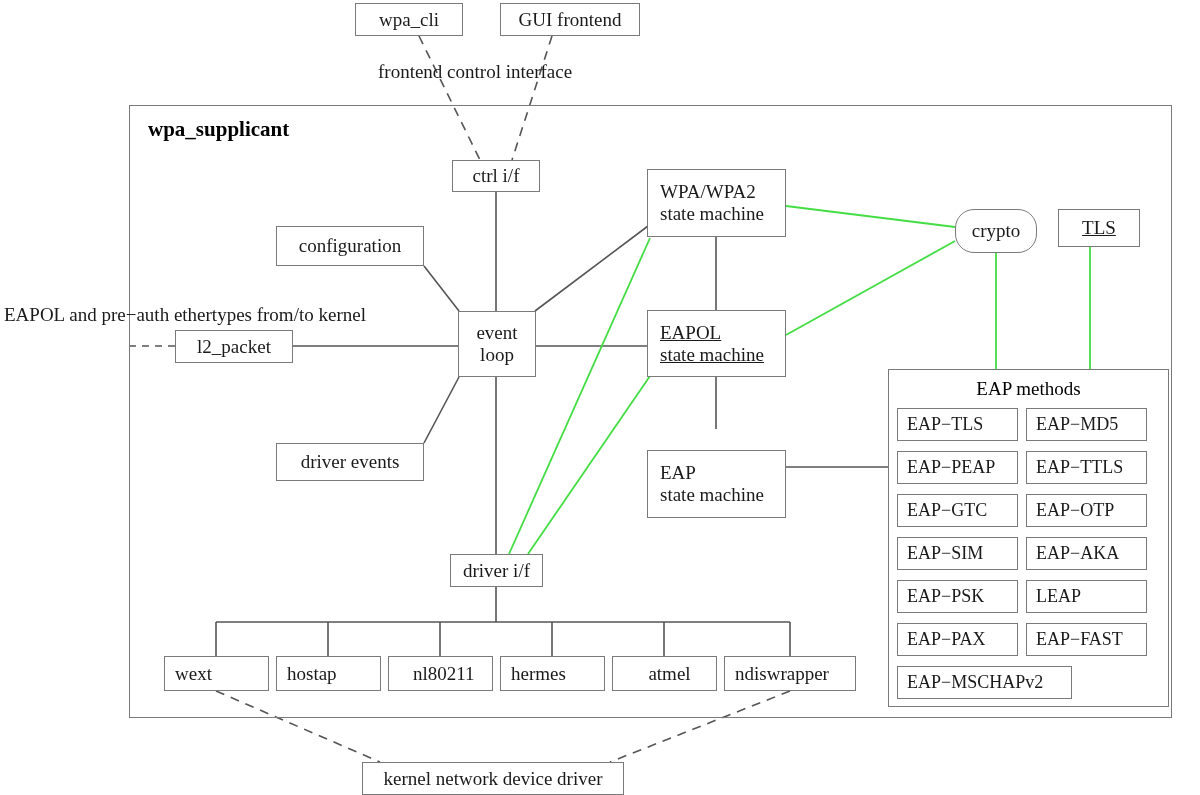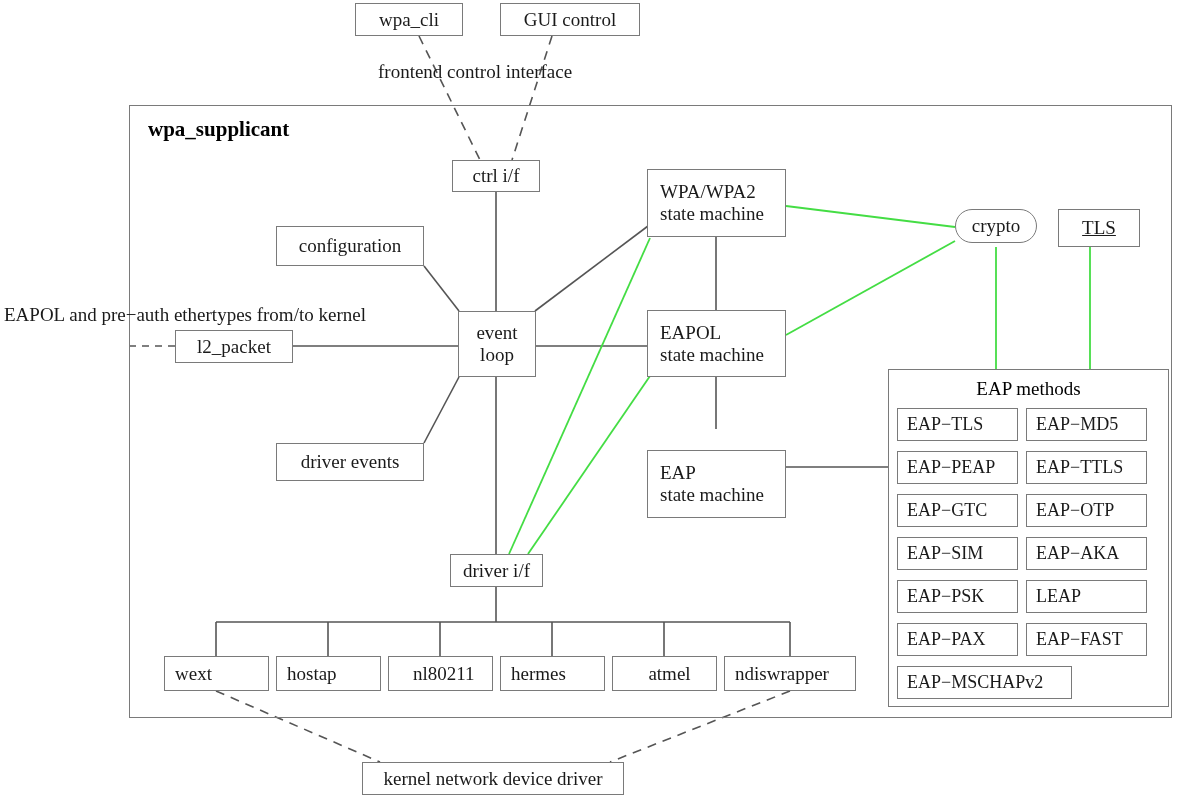--- a/index.html
+++ b/index.html
@@ -148,21 +148,21 @@
 
       <line x1="650" y1="376" x2="528" y2="554"></line>
     </g>
   </svg>
 
   <div class="node" style="left:355px; top:3px; width:108px; height:33px;">
     <span class="ln">wpa_cli</span>
   </div>
 
   <div class="node" style="left:500px; top:3px; width:140px; height:33px;">
-    <span class="ln">GUI control</span>
+    <span class="ln">GUI frontend</span>
   </div>
 
   <div class="edge-label" style="left:378px; top:61px;">frontend control interface</div>
 
   <div class="container-box" style="left:129px; top:105px; width:1043px; height:613px;"></div>
 
   <div class="supplicant-title" style="left:148px; top:117px;">wpa_supplicant</div>
 
   <div class="side-label" style="left:4px; top:302px;">
     <span class="ln">EAPOL and</span>
@@ -190,31 +190,31 @@
   <div class="node" style="left:458px; top:311px; width:78px; height:66px;">
     <span class="ln">event</span>
     <span class="ln">loop</span>
   </div>
 
   <div class="node" style="left:647px; top:169px; width:139px; height:68px; align-items:flex-start; padding-left:12px; text-align:left;">
     <span class="ln">WPA/WPA2</span>
     <span class="ln">state machine</span>
   </div>
 
-  <div class="node" style="left:647px; top:310px; width:139px; height:67px; align-items:flex-start; padding-left:12px; text-align:left;">
+  <div class="node" style="left:647px; top:310px; width:139px; height:67px; align-items:flex-start; padding-left:12px; text-align:left;text-decoration:underline;">
     <span class="ln">EAPOL</span>
     <span class="ln">state machine</span>
   </div>
 
   <div class="node" style="left:647px; top:432px; width:139px; height:68px; align-items:flex-start; padding-left:12px; text-align:left;margin-top:18px;">
     <span class="ln">EAP</span>
     <span class="ln">state machine</span>
   </div>
 
-  <div class="node" style="left:955px; top:209px; width:82px; height:34px;border-radius:19px;">
+  <div class="node" style="left:955px; top:209px; width:82px; height:44px;border-radius:19px;">
     <span class="ln">crypto</span>
   </div>
 
   <div class="node" style="left:1058px; top:209px; width:82px; height:38px;text-decoration:underline;">
     <span class="ln">TLS</span>
   </div>
 
   <div class="node" style="left:450px; top:554px; width:93px; height:33px;">
     <span class="ln">driver i/f</span>
   </div>

